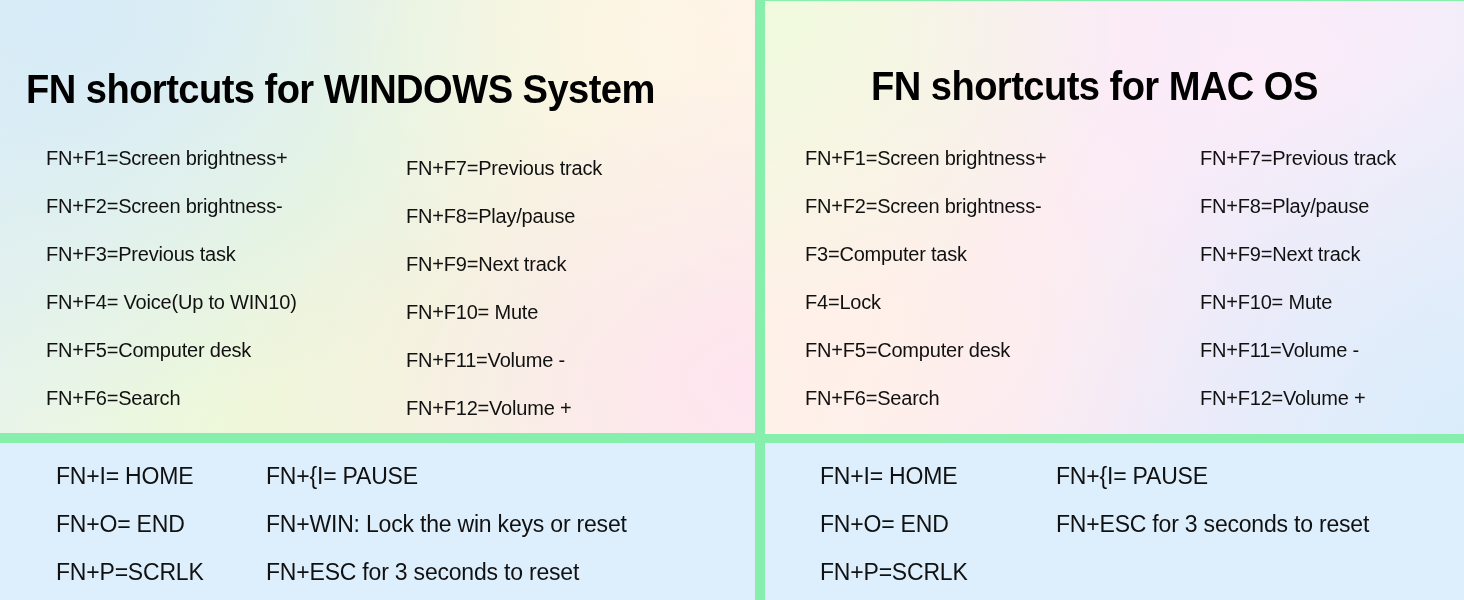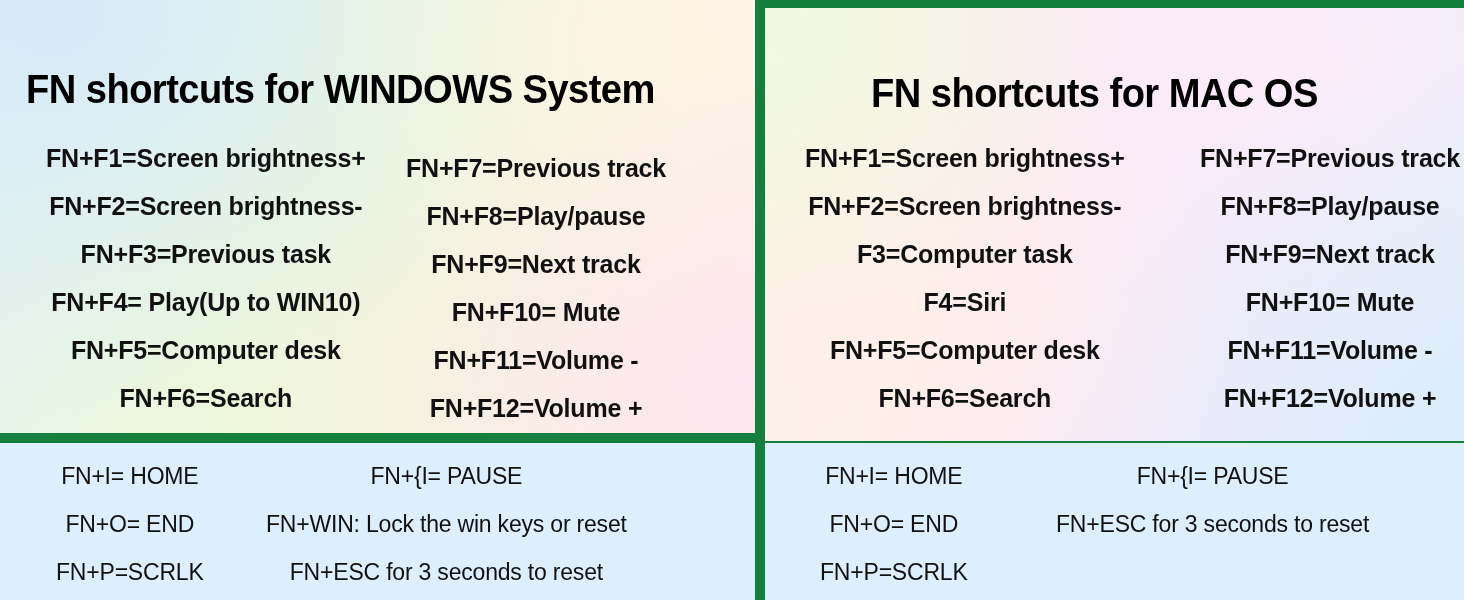--- a/index.html
+++ b/index.html
@@ -11,22 +11,21 @@
     width: 1464px;
     height: 600px;
     overflow: hidden;
     font-family: "Liberation Sans", sans-serif;
   }
 
   .sheet {
     position: relative;
     width: 1464px;
     height: 600px;
-    background: #15803d;
-    text-align: center;
+    background: #86efac;
   }
 
   
   .panel {
     position: absolute;
     box-sizing: border-box;
     overflow: hidden;
   }
 
   .panel-top-left {
@@ -37,21 +36,21 @@
     background:
       radial-gradient(ellipse 900px 500px at 102% 88%, rgba(255,228,240,0.95) 0%, rgba(255,228,240,0) 62%),
       radial-gradient(ellipse 700px 520px at 96% 10%, rgba(255,244,230,0.85) 0%, rgba(255,244,230,0) 60%),
       radial-gradient(ellipse 820px 640px at 8% 4%, rgba(214,235,248,0.98) 0%, rgba(214,235,248,0) 64%),
       radial-gradient(ellipse 900px 700px at 52% 72%, rgba(238,248,214,0.85) 0%, rgba(238,248,214,0) 70%),
       linear-gradient(108deg, #e2f0f8 0%, #e8f4ee 22%, #eef8dc 45%, #f6f8df 62%, #fdf3e9 80%, #fdeef4 100%);
   }
 
   .panel-top-right {
     left: 765px;
-    top: 8px;
+    top: 1px;
     width: 699px;
     height: 433px;
     background:
       radial-gradient(ellipse 620px 520px at 4% 6%, rgba(240,250,222,0.9) 0%, rgba(240,250,222,0) 55%),
       radial-gradient(ellipse 700px 520px at 6% 70%, rgba(255,240,232,0.9) 0%, rgba(255,240,232,0) 62%),
       radial-gradient(ellipse 760px 640px at 100% 100%, rgba(218,236,250,0.95) 0%, rgba(218,236,250,0) 60%),
       radial-gradient(ellipse 700px 600px at 70% 18%, rgba(252,236,248,0.9) 0%, rgba(252,236,248,0) 66%),
       linear-gradient(100deg, #f5fae2 0%, #fdf1ea 14%, #fbeaf3 36%, #f7e9fa 58%, #f2ecfb 78%, #e4effb 100%);
   }
 
@@ -96,22 +95,22 @@
   }
 
   
   .shortcut-col {
     position: absolute;
   }
 
   .shortcut-row {
     color: #111111;
     font-family: "Liberation Sans", sans-serif;
-    font-weight: 700;
-    font-size: 25px;
+    font-weight: 400;
+    font-size: 20px;
     line-height: 48px;
     white-space: nowrap;
     letter-spacing: -0.2px;
   }
 
   
   .win-fn-col-a { left: 46px;  top: 134px; }
   .win-fn-col-b { left: 406px; top: 144px; }
 
   
@@ -140,21 +139,21 @@
 
 <div class="sheet">
 
   <div class="panel panel-top-left">
     <h1 class="panel-title title-windows">FN shortcuts for WINDOWS System</h1>
 
     <div class="shortcut-col win-fn-col-a">
       <div class="shortcut-row">FN+F1=Screen brightness+</div>
       <div class="shortcut-row">FN+F2=Screen brightness-</div>
       <div class="shortcut-row">FN+F3=Previous task</div>
-      <div class="shortcut-row">FN+F4= Play(Up to WIN10)</div>
+      <div class="shortcut-row">FN+F4= Voice(Up to WIN10)</div>
       <div class="shortcut-row">FN+F5=Computer desk</div>
       <div class="shortcut-row">FN+F6=Search</div>
     </div>
 
     <div class="shortcut-col win-fn-col-b">
       <div class="shortcut-row">FN+F7=Previous track</div>
       <div class="shortcut-row">FN+F8=Play/pause</div>
       <div class="shortcut-row">FN+F9=Next track</div>
       <div class="shortcut-row">FN+F10= Mute</div>
       <div class="shortcut-row">FN+F11=Volume -</div>
@@ -163,21 +162,21 @@
   </div>
 
   <div class="panel panel-top-right">
     <h1 class="panel-title title-mac">FN shortcuts for MAC OS</h1>
   </div>
 
   <div class="shortcut-col mac-fn-col-a">
     <div class="shortcut-row">FN+F1=Screen brightness+</div>
     <div class="shortcut-row">FN+F2=Screen brightness-</div>
     <div class="shortcut-row">F3=Computer task</div>
-    <div class="shortcut-row">F4=Siri</div>
+    <div class="shortcut-row">F4=Lock</div>
     <div class="shortcut-row">FN+F5=Computer desk</div>
     <div class="shortcut-row">FN+F6=Search</div>
   </div>
 
   <div class="shortcut-col mac-fn-col-b">
     <div class="shortcut-row">FN+F7=Previous track</div>
     <div class="shortcut-row">FN+F8=Play/pause</div>
     <div class="shortcut-row">FN+F9=Next track</div>
     <div class="shortcut-row">FN+F10= Mute</div>
     <div class="shortcut-row">FN+F11=Volume -</div>

